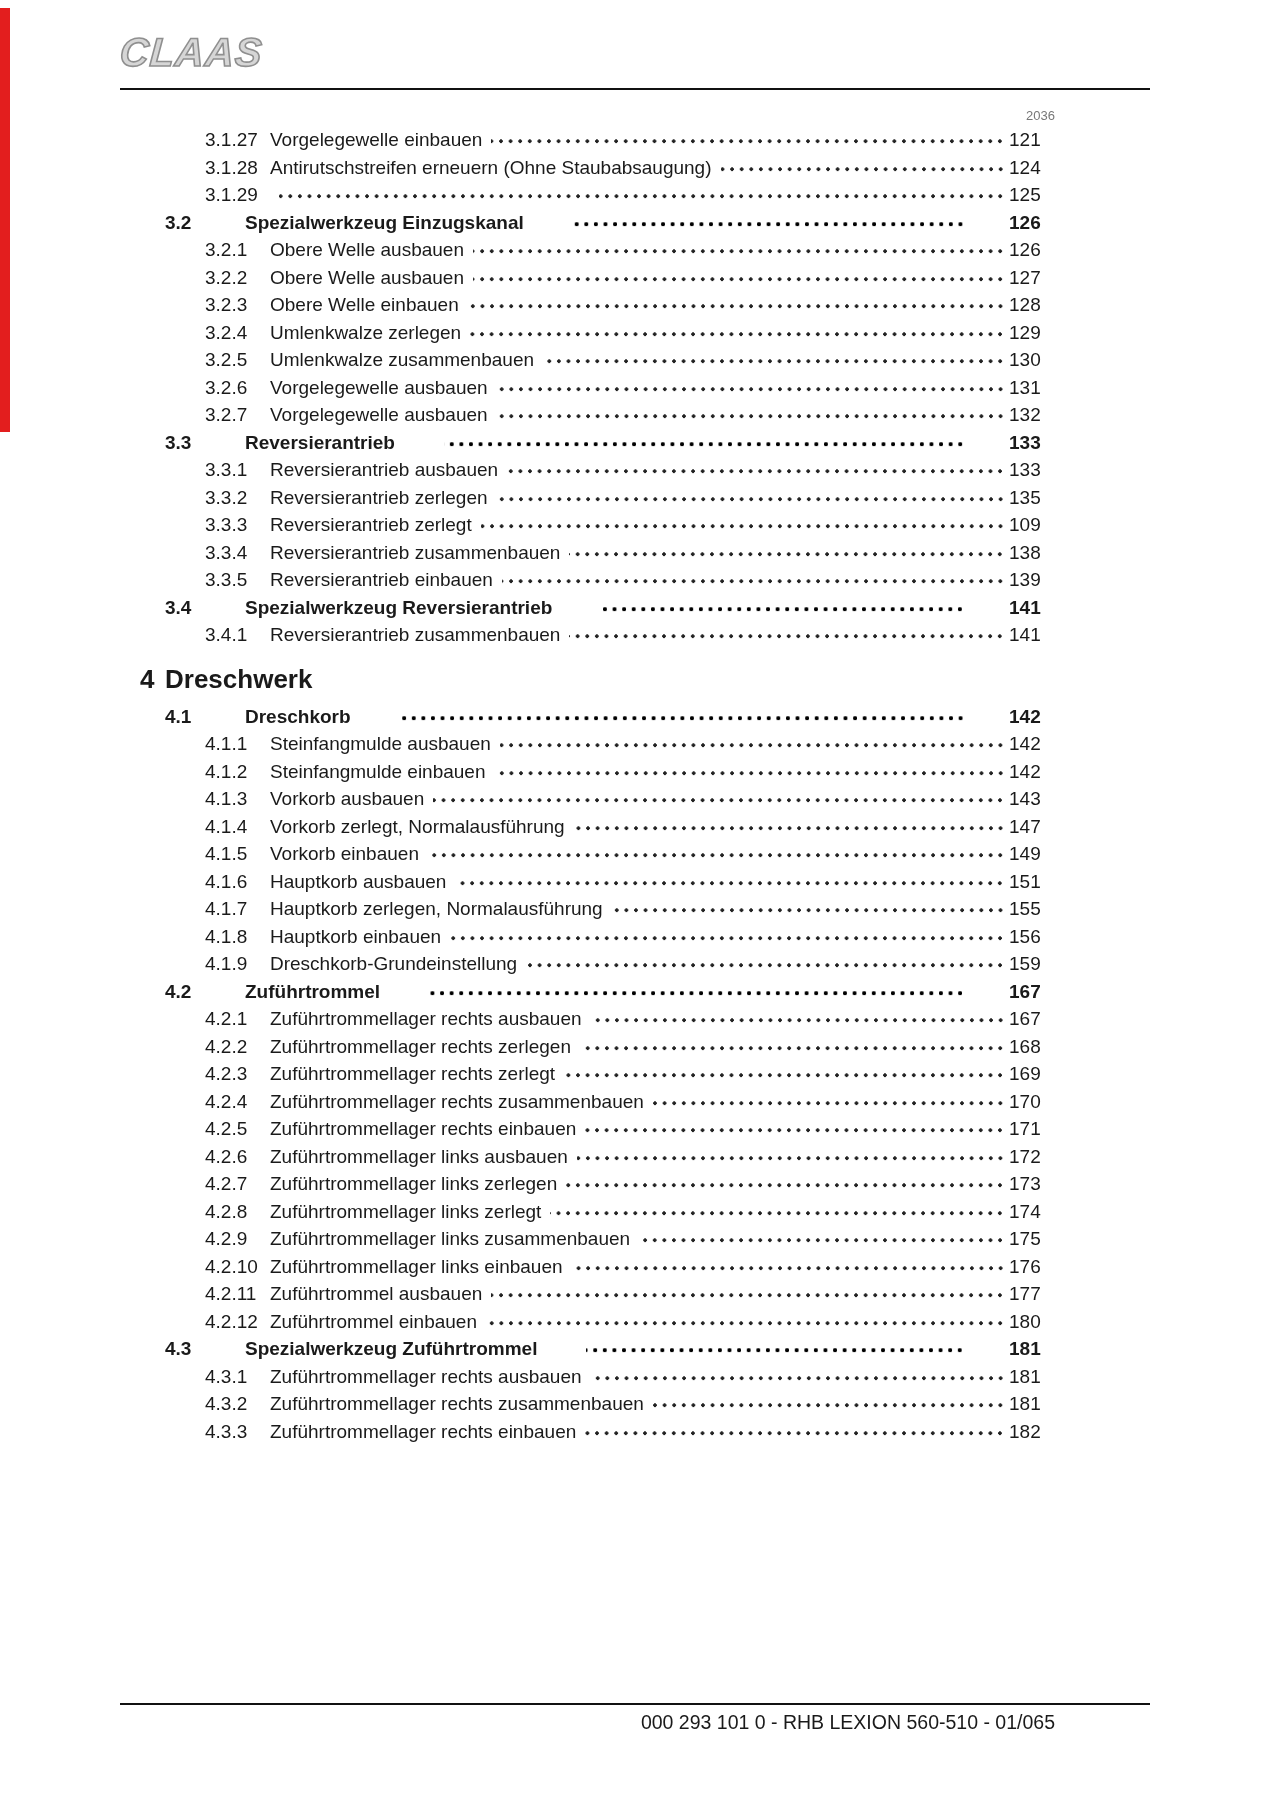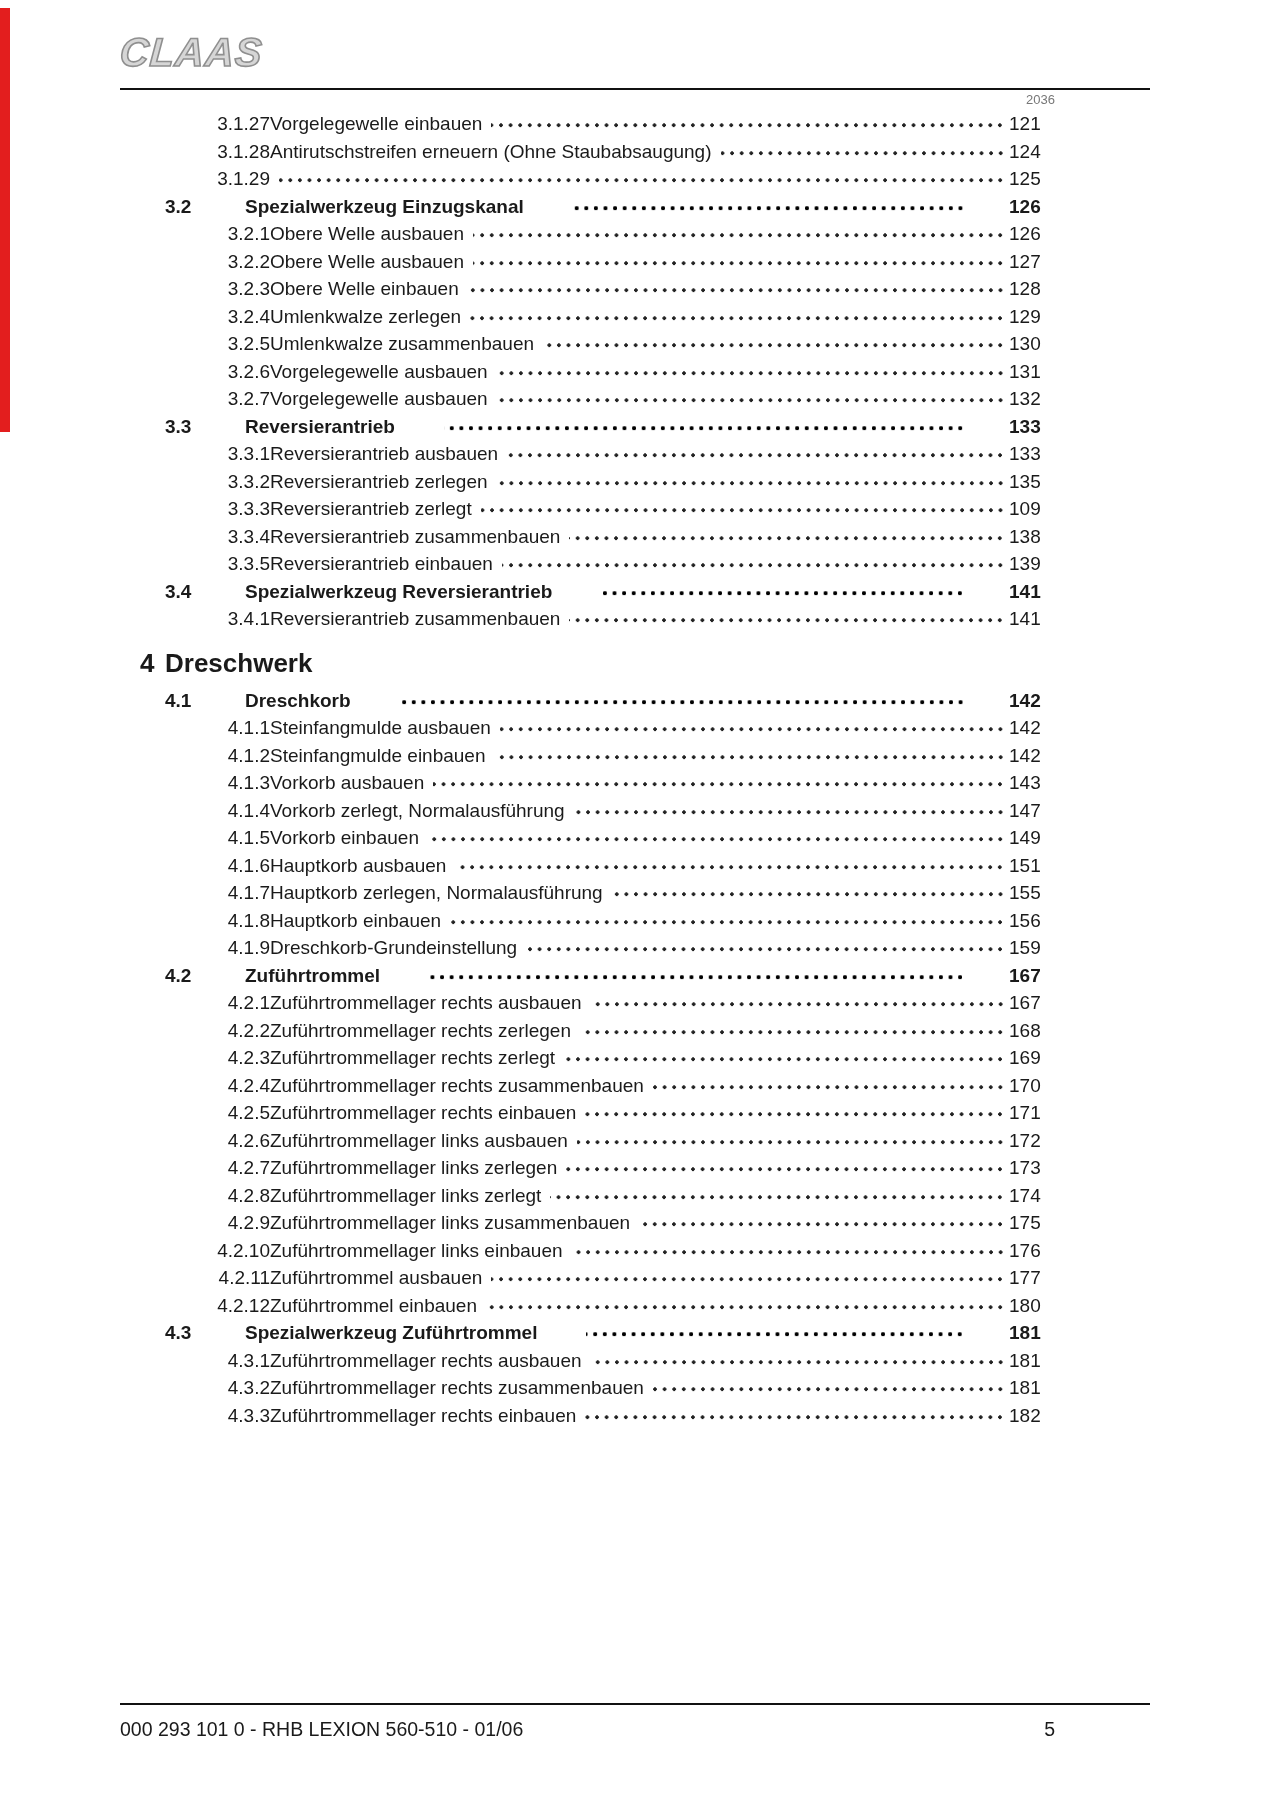--- a/index.html
+++ b/index.html
@@ -35,21 +35,21 @@
     transform: skewX(-4deg);
     width: 180px;
   }
   .top-rule {
     margin-top: 14px;
     border-top: 2px solid #111;
     width: 1030px;
   }
   .meta-row {
     width: 935px;
-    margin-top: 2px;
+    margin-top: 18px;
     height: 16px;
     text-align: right;
     font-size: 13px;
     color: #777;
     line-height: 16px;
   }
   .toc {
     width: 935px;
     margin-top: 2px;
     font-size: 19px;
@@ -57,21 +57,21 @@
   .row {
     display: flex;
     align-items: baseline;
     height: 27.5px;
     line-height: 27.5px;
     white-space: nowrap;
   }
   .row .num { flex: 0 0 auto; }
   .row .title { flex: 0 0 auto; }
   .row.l3 { padding-left: 85px; }
-  .row.l3 .num { width: 65px; text-align: right; }
+  .row.l3 .num { width: 65px; }
   .row.l2 { padding-left: 45px; font-weight: bold; gap: 40px; }
   .row.l2 .num { width: 40px; }
   .row.l1 {
     padding-left: 20px;
     font-weight: bold;
     font-size: 26px;
     height: 40px;
     line-height: 40px;
     margin-top: 10px;
     margin-bottom: 4px;
@@ -97,22 +97,22 @@
   }
   .footer {
     position: absolute;
     left: 120px; top: 1703px;
     width: 1030px;
     border-top: 2px solid #111;
   }
   .footer-row {
     width: 935px;
     display: flex;
-    justify-content: space-between;
-    padding-top: 13px;
+    justify-content: flex-end;
+    padding-top: 6px;
     font-size: 19.5px;
     color: #1a1a1a;
   }
 </style>
 </head>
 <body>
 
 <div class="red-bar" style="background: rgb(227, 30, 30);"></div>
 
 <div class="content">

